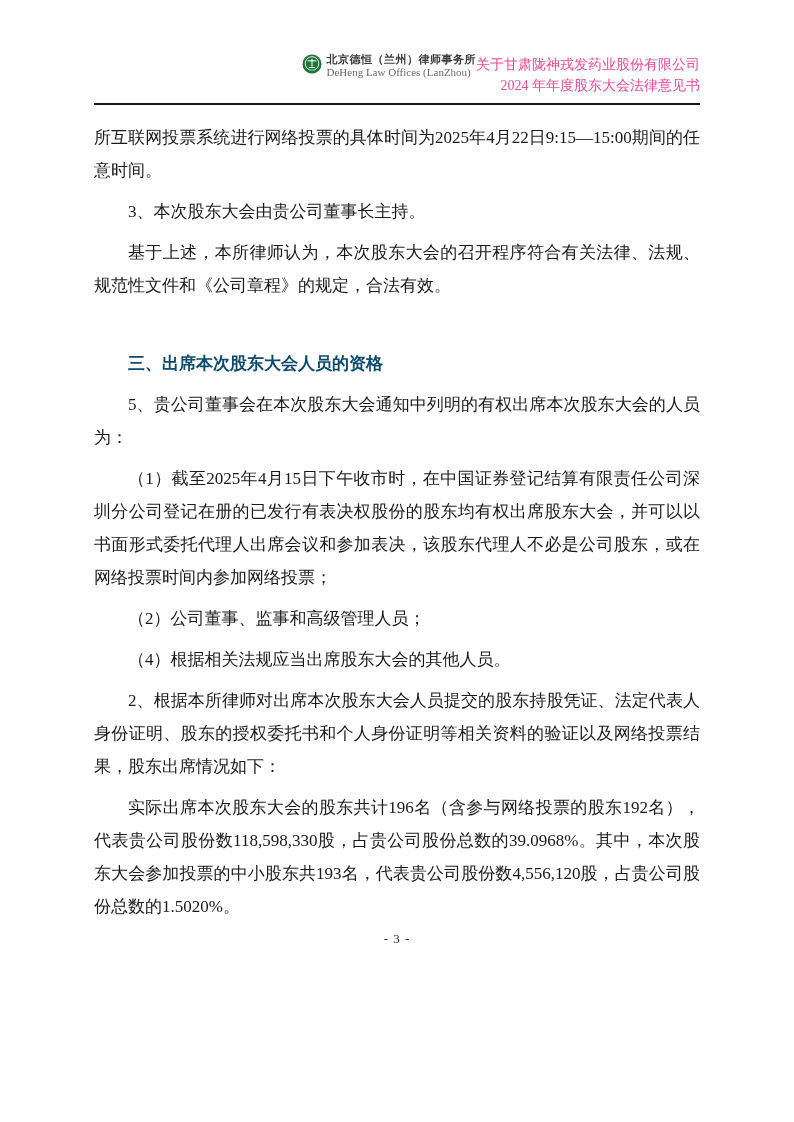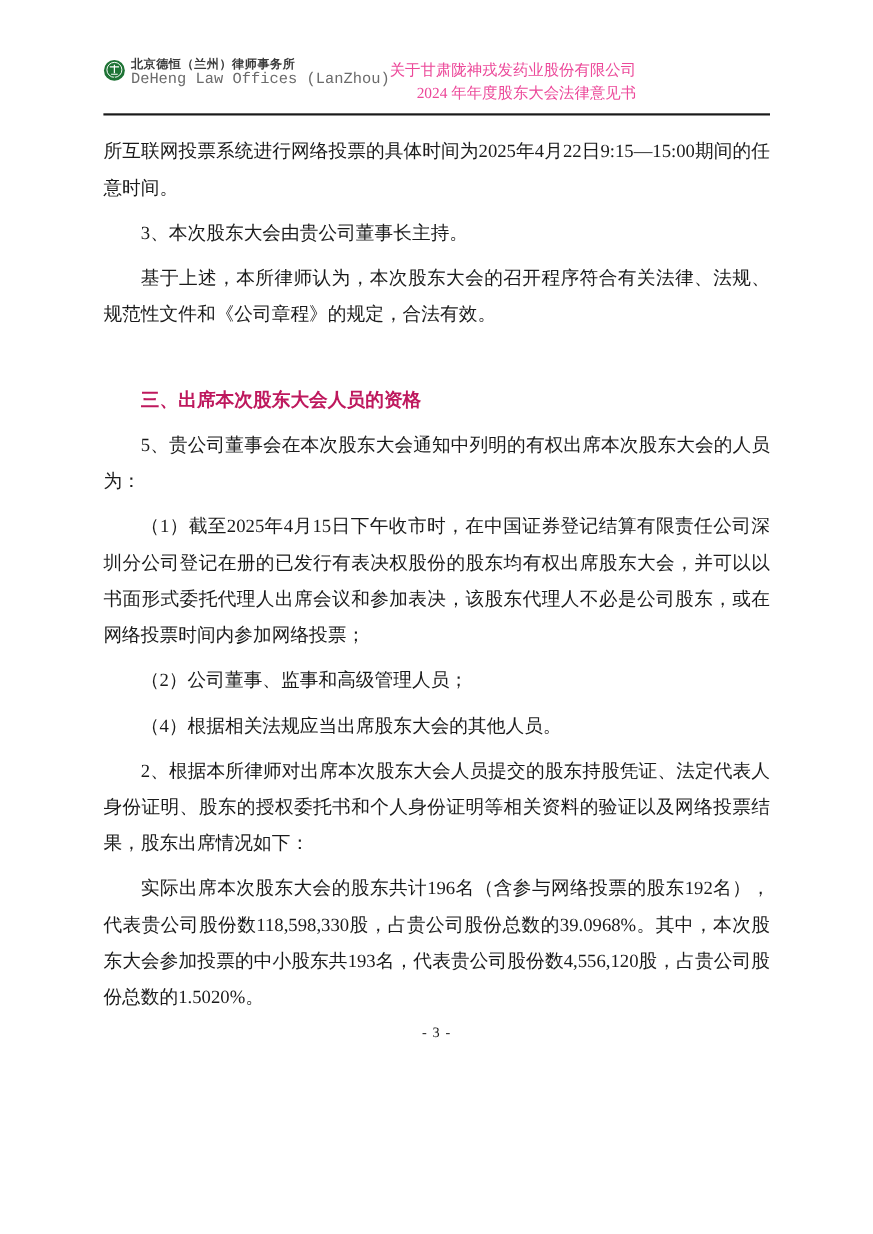--- a/index.html
+++ b/index.html
@@ -13,21 +13,21 @@
     height: 1122px;
     margin: 0 auto;
     background: #ffffff;
     overflow: hidden;
     font-family: "Liberation Serif", "DejaVu Serif", serif;
     color: #1a1a1a;
   }
   
   .hdr {
     display: flex;
-    justify-content: flex-start;
+    justify-content: flex-end;
     align-items: flex-start;
     padding: 52px 94px 0 94px;
   }
   .hdr-left {
     display: flex;
     align-items: flex-start;
     gap: 5px;
   }
   .logo-wrap {
     width: 20px;
@@ -37,22 +37,22 @@
   }
   .firm-cn {
     font-family: "Liberation Sans", "DejaVu Sans", sans-serif;
     font-size: 11px;
     font-weight: bold;
     color: #3a3a3a;
     letter-spacing: 0.5px;
     line-height: 14px;
   }
   .firm-en {
-    font-family: Liberation Mono, monospace;
-    font-size: 14px;
+    font-family: Liberation Serif, serif;
+    font-size: 11px;
     color: #6b6b6b;
     line-height: 12px;
   }
   .hdr-right {
     text-align: right;
     font-size: 14px;
     line-height: 21px;
     color: #ec4899;
     padding-top: 2px;
   }
@@ -76,21 +76,21 @@
     text-indent: 0;
     margin-top: 14px;
   }
   .doc-body h2 {
     margin: 45px 0 8px 0;
     font-size: 17px;
     line-height: 33px;
     font-weight: bold;
     text-indent: 2em;
     font-family: "Liberation Sans", "DejaVu Sans", sans-serif;
-    color: #be185d;
+    color: #0c4a6e;
   }
   
   .ftr {
     text-align: center;
     font-size: 13px;
     margin-top: 4px;
     color: #1a1a1a;
     letter-spacing: 1px;
   }
 </style>

